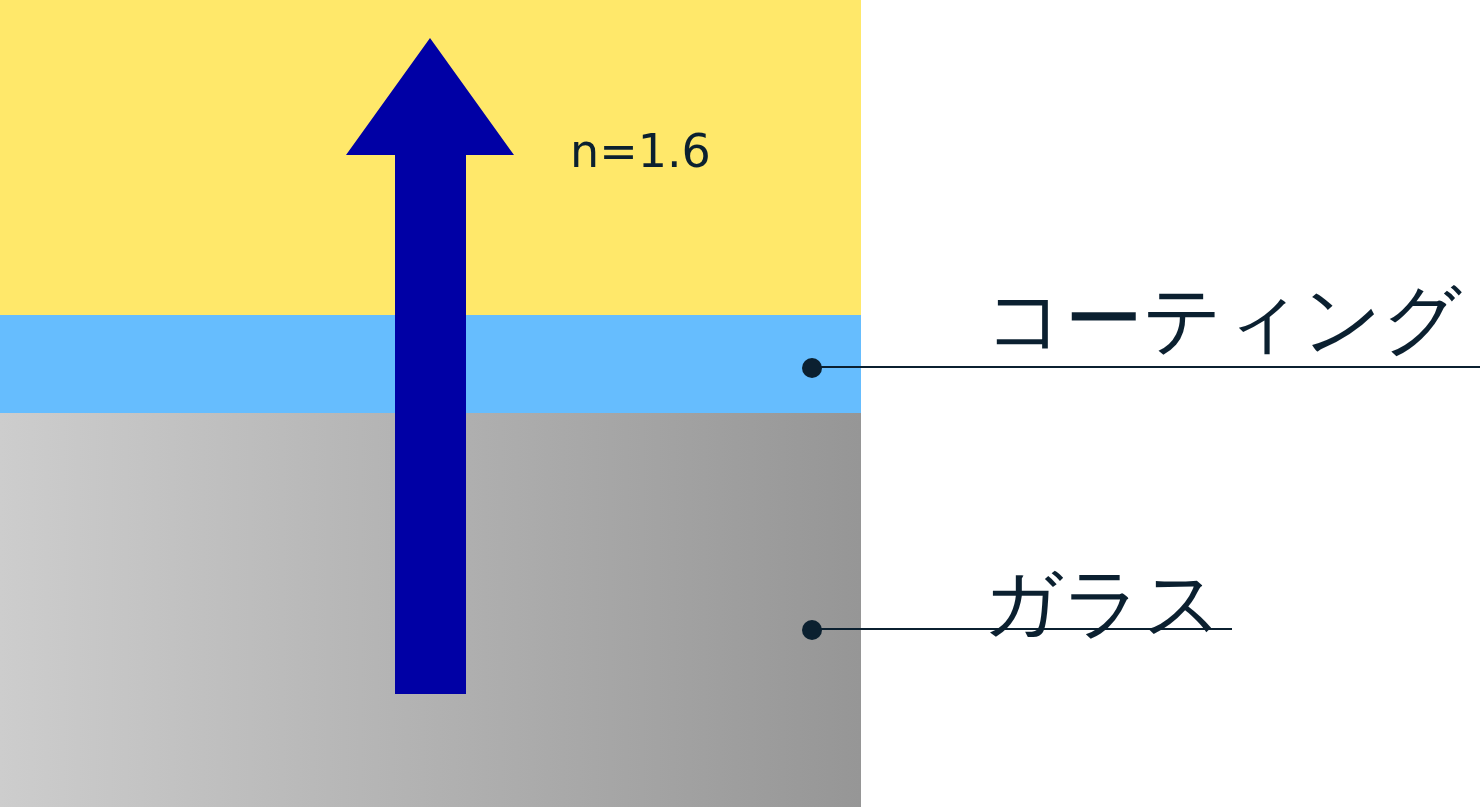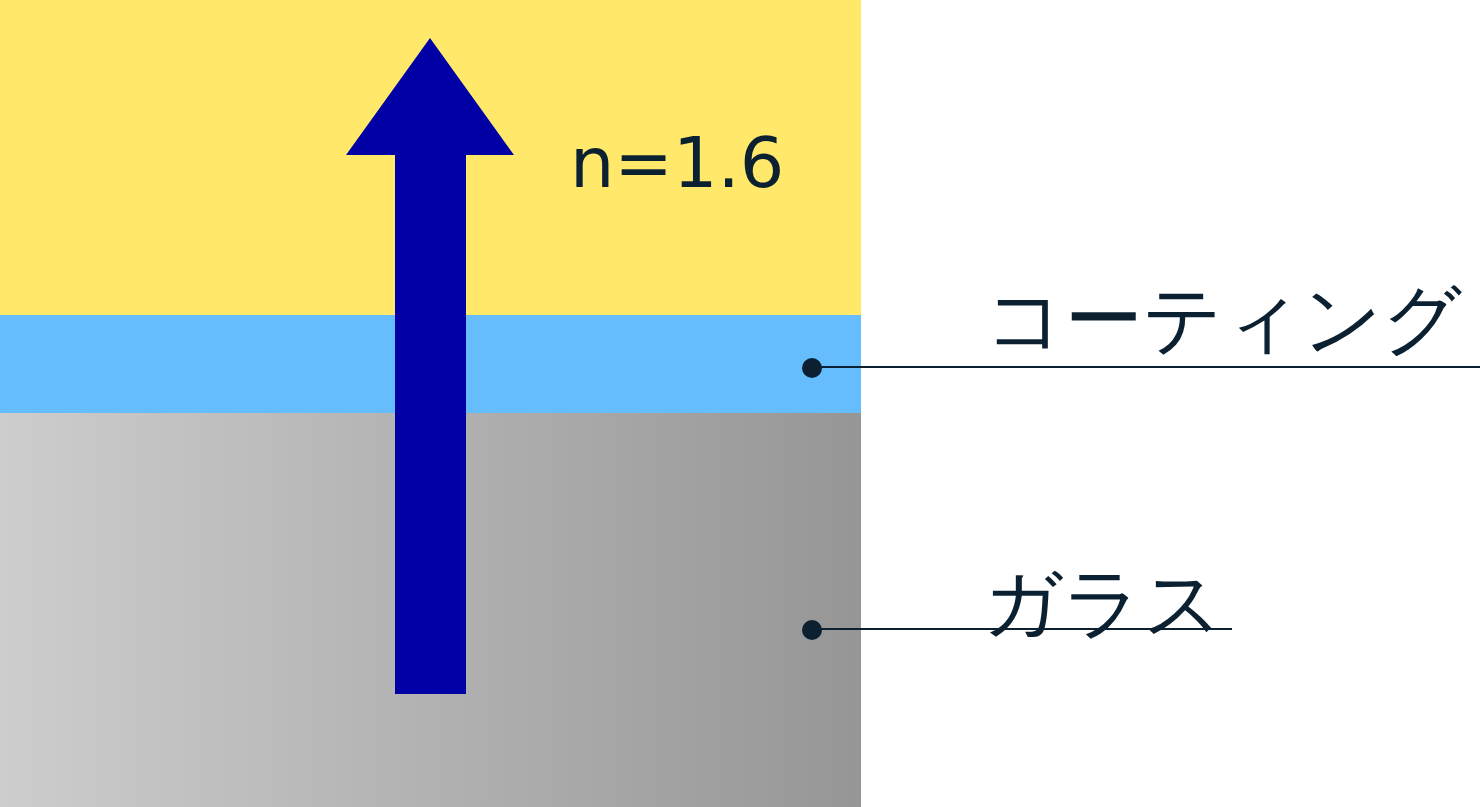--- a/index.html
+++ b/index.html
@@ -2,21 +2,21 @@
 <html><head>
 <meta charset="utf-8">
 <style>
   html, body { margin: 0; padding: 0; }
   body { width: 1480px; height: 807px; position: relative; background: #ffffff; overflow: hidden; font-family: "DejaVu Sans", sans-serif; }
   .layer { position: absolute; left: 0; width: 861px; }
   #air { top: 0; height: 315px; background: #ffe86a; }
   #coating { top: 315px; height: 98px; background: #66bdfe; }
   #glass { top: 413px; height: 394px; background: linear-gradient(to right, #cdcdcd, #969696); }
   svg.arrow { position: absolute; left: 0; top: 0; }
-  .nlabel { position: absolute; left: 570px; top: 128px; font-size: 70px; color: #0b2030; line-height: 1; }
+  .nlabel { position: absolute; left: 570px; top: 128px; font-size: 46px; color: #0b2030; line-height: 1; }
   .callout-line { position: absolute; height: 2px; background: #0b2030; }
   .dot { position: absolute; width: 20px; height: 20px; border-radius: 50%; background: #0b2030; }
   .label { position: absolute; font-size: 78px; color: #0b2030; line-height: 1; white-space: nowrap; }
 </style>
 </head>
 <body>
 
 <div class="layer" id="air"></div>
 <div class="layer" id="coating"></div>
 <div class="layer" id="glass"></div>

